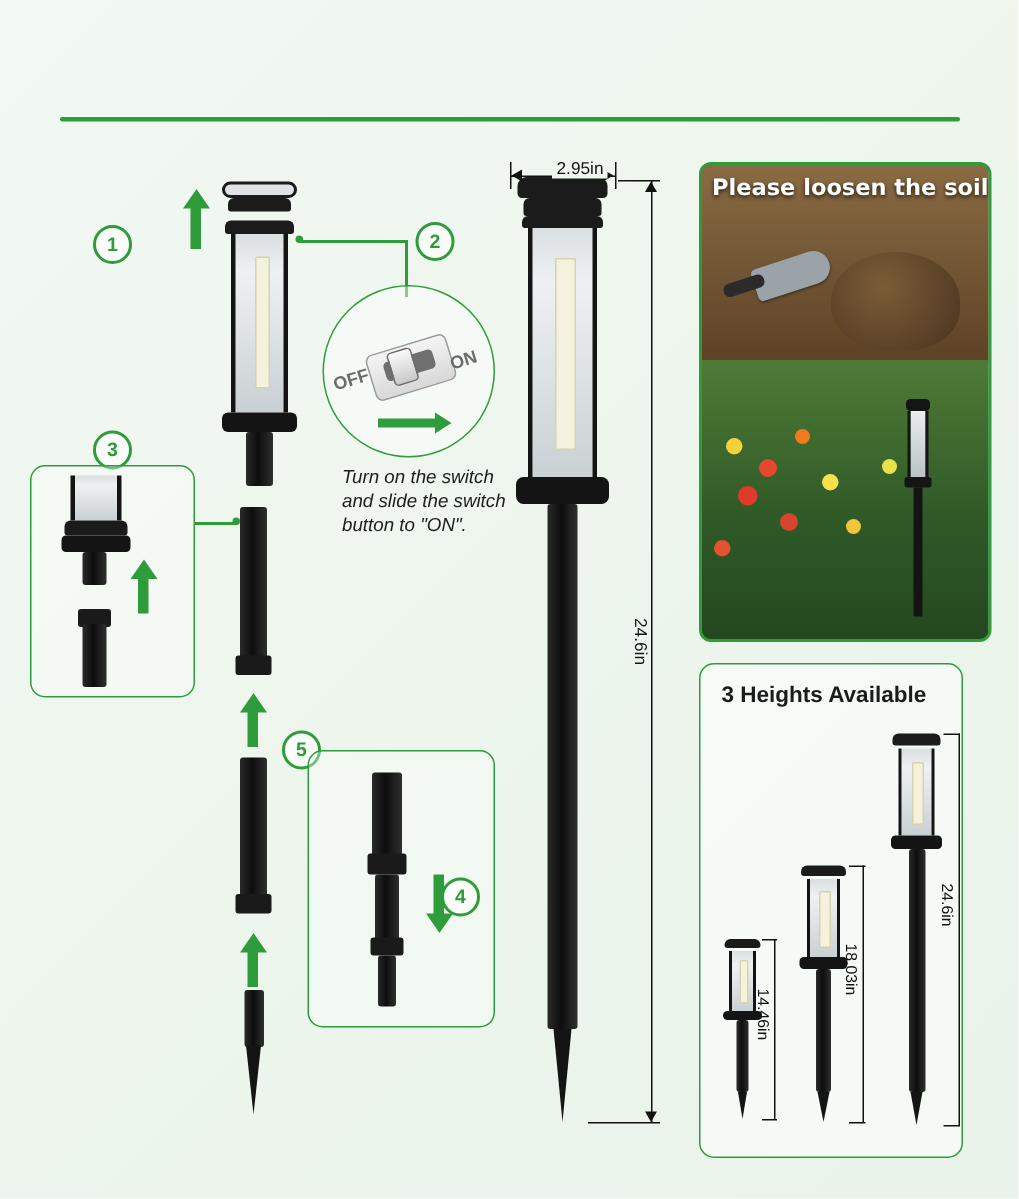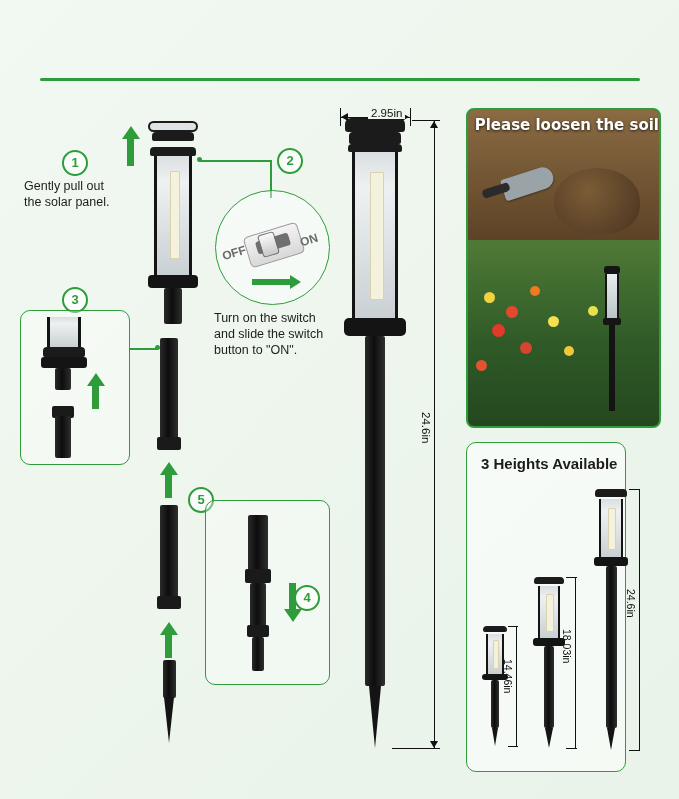--- a/index.html
+++ b/index.html
@@ -129,41 +129,39 @@
     </div>
     <div class="lamp-cap" style="left:150px;top:147px;width:46px;height:9px;"></div>
     <div class="lamp-base" style="left:148px;top:275px;width:50px;height:13px;border-radius:4px;"></div>
     <div class="pole" style="left:164px;top:288px;width:18px;height:36px;"></div>
   </div>
 
   <div class="arrow-up" style="left:122px;top:126px;"></div>
   <div class="arrow-stem" style="left:127px;top:138px;height:28px;"></div>
 
   <div class="num" style="left:62px;top:150px;">1</div>
-  <div class="cap" style="left:24px;top:178px;width:130px;white-space:pre-line;">Gently pull out
-the solar panel.</div>
 
   <div class="num" style="left:277px;top:148px;">2</div>
 
   <div class="lead" style="left:200px;top:160px;width:72px;height:1.6px;"></div>
   <div class="lead" style="left:270px;top:160px;width:1.6px;height:38px;"></div>
   <div class="dot" style="left:197px;top:157px;"></div>
 
   <div class="circle-box" style="left:215px;top:190px;width:115px;height:115px;">
     <div class="sw-body" style="left:30px;top:38px;width:54px;height:30px;"></div>
     <div class="sw-slot" style="left:40px;top:46px;width:34px;height:13px;"></div>
     <div class="sw-knob" style="left:44px;top:42px;width:15px;height:21px;"></div>
     <div class="sw-label" style="left:84px;top:42px;transform:rotate(-17deg);">ON</div>
     <div class="sw-label" style="left:6px;top:55px;transform:rotate(-17deg);">OFF</div>
 
     <div class="arrow-stem-h" style="left:36px;top:88px;width:38px;"></div>
     <div class="arrow-right" style="left:74px;top:84px;"></div>
   </div>
 
-  <div class="cap" style="left:214px;top:310px;width:140px;white-space:pre-line;">Turn on the switch
+  <div class="cap" style="left:228px;top:310px;width:140px;white-space:pre-line;font-style:italic;">Turn on the switch
 and slide the switch
 button to "ON".</div>
 
   <div class="num" style="left:62px;top:287px;">3</div>
 
   <div class="box" style="left:20px;top:310px;width:110px;height:155px;">
 
     <div class="lamp-glass" style="left:26px;top:6px;width:34px;height:30px;border-radius:0;"></div>
     <div class="lamp-cap" style="left:22px;top:36px;width:42px;height:10px;"></div>
     <div class="lamp-base" style="left:20px;top:46px;width:46px;height:11px;"></div>
@@ -260,21 +258,21 @@
     <div style="position:absolute;left:136px;top:156px;width:16px;height:8px;background:#151515;border-radius:3px;"></div>
     <div style="position:absolute;left:137px;top:164px;width:14px;height:44px;background:linear-gradient(180deg,#e9eef0,#b9c3c6);border-left:2px solid #151515;border-right:2px solid #151515;box-sizing:border-box;"></div>
     <div style="position:absolute;left:135px;top:208px;width:18px;height:7px;background:#151515;border-radius:2px;"></div>
     <div style="position:absolute;left:141px;top:215px;width:6px;height:86px;background:#141414;"></div>
 
     <div class="photo-caption">
       <div>Please loosen the soil</div>
     </div>
   </div>
 
-  <div class="box" style="left:466px;top:442px;width:160px;height:330px;background:rgba(255,255,255,.55);">
+  <div class="box" style="left:466px;top:442px;width:176px;height:330px;background:rgba(255,255,255,.55);">
     <div class="heights-title" style="left:14px;top:12px;">3 Heights Available</div>
 
     <div>
       <div class="lamp-cap" style="left:16px;top:183px;width:24px;height:6px;"></div>
       <div class="lamp-glass" style="left:19px;top:191px;width:18px;height:40px;border-left-width:2px;border-right-width:2px;">
         <div class="filament" style="left:5px;top:6px;width:4px;height:27px;"></div>
       </div>
       <div class="lamp-base" style="left:15px;top:231px;width:26px;height:6px;"></div>
       <div class="pole" style="left:24px;top:237px;width:8px;height:48px;"></div>
       <div class="spike" style="left:25px;top:285px;border-top:18px solid #141414;border-left:3px solid transparent;border-right:3px solid transparent;"></div>

